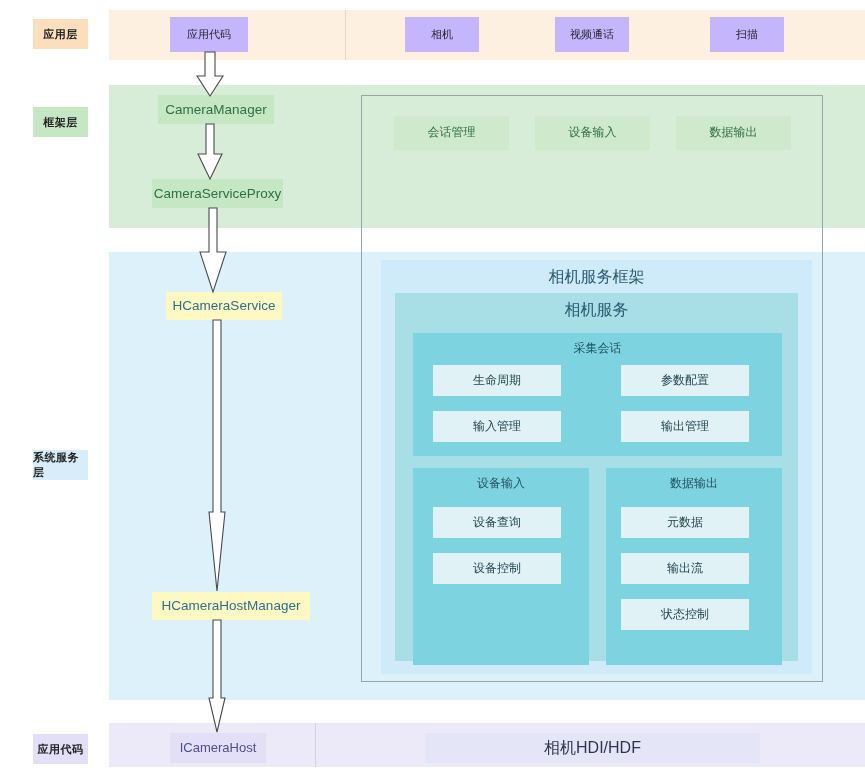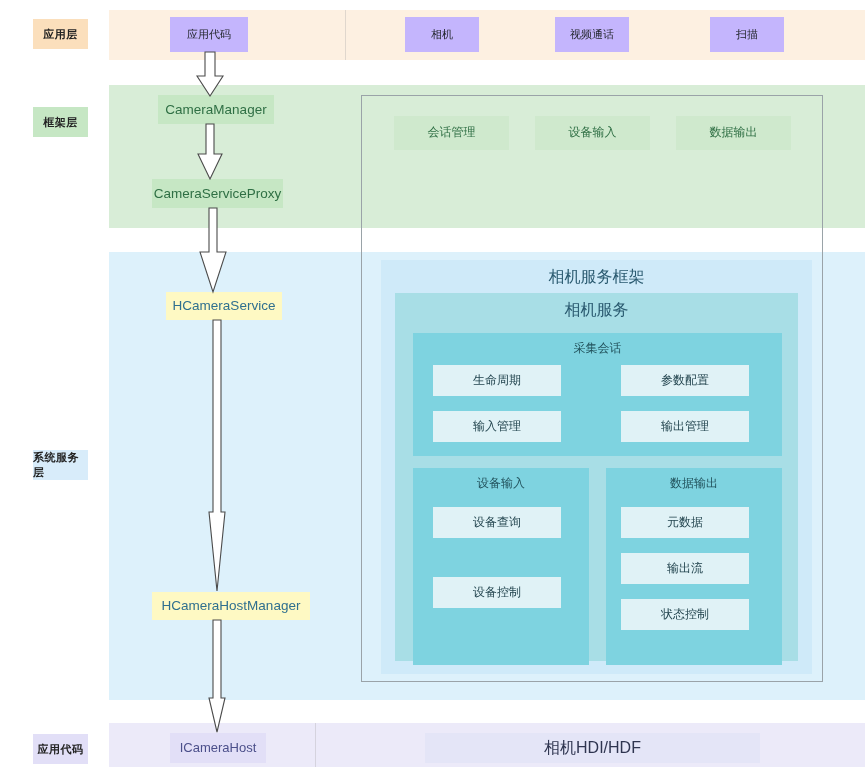--- a/index.html
+++ b/index.html
@@ -211,21 +211,21 @@
 
   <div class="leafbox" style="left:433px;top:365px;width:128px;height:31px;">生命周期</div>
   <div class="leafbox" style="left:621px;top:365px;width:128px;height:31px;">参数配置</div>
   <div class="leafbox" style="left:433px;top:411px;width:128px;height:31px;">输入管理</div>
   <div class="leafbox" style="left:621px;top:411px;width:128px;height:31px;">输出管理</div>
 
   <div class="subgroup grp-devin">
     <div class="grp-title">设备输入</div>
   </div>
   <div class="leafbox" style="left:433px;top:507px;width:128px;height:31px;">设备查询</div>
-  <div class="leafbox" style="left:433px;top:553px;width:128px;height:31px;margin-top:24px;">设备控制</div>
+  <div class="leafbox" style="left:433px;top:553px;width:128px;height:31px;">设备控制</div>
 
   <div class="subgroup grp-dataout">
     <div class="grp-title">数据输出</div>
   </div>
   <div class="leafbox" style="left:621px;top:507px;width:128px;height:31px;">元数据</div>
   <div class="leafbox" style="left:621px;top:553px;width:128px;height:31px;">输出流</div>
   <div class="leafbox" style="left:621px;top:599px;width:128px;height:31px;">状态控制</div>
 
   <div class="node node-krn" style="left:170px;top:733px;width:96px;height:30px;">ICameraHost</div>
   <div class="node node-hdi" style="left:425px;top:733px;width:335px;height:30px;">相机HDI/HDF</div>

